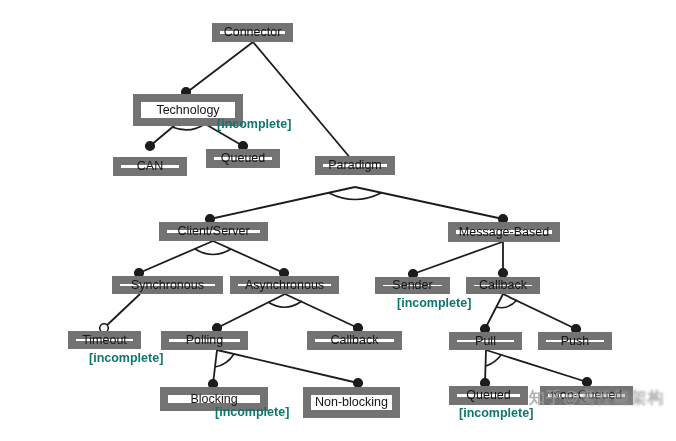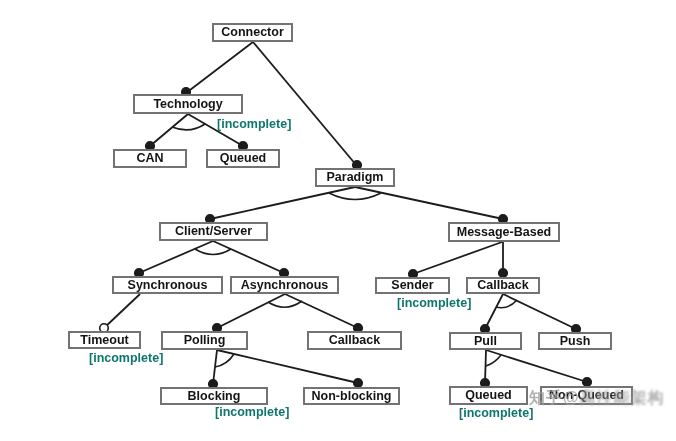--- a/index.html
+++ b/index.html
@@ -4,23 +4,23 @@
 <style>
   html,body{margin:0;padding:0;}
   body{
     width:676px;height:441px;background:#ffffff;position:relative;
     font-family:"Liberation Sans",sans-serif;overflow:hidden;
   }
   .stage{position:absolute;left:0;top:0;width:676px;height:441px;}
   #edges-svg{position:absolute;left:0;top:0;}
   .node{
     position:absolute;box-sizing:border-box;
-    border:2px solid #737373;background:#ffffff;
+    border:8px solid #737373;background:#ffffff;
     display:flex;align-items:center;justify-content:center;
-    font-weight:bold;font-size:12.5px;line-height:1;color:#141414;
+    font-weight:normal;font-size:12.5px;line-height:1;color:#141414;
     white-space:nowrap;z-index:2;
   }
   .annotation{
     position:absolute;font-weight:bold;font-size:12.5px;color:#0f766e;
     white-space:nowrap;z-index:2;
   }
   .watermark{
     position:absolute;left:521px;top:388px;z-index:3;
     font-weight:bold;font-size:16px;letter-spacing:1px;white-space:nowrap;
     opacity:0.8;
@@ -74,37 +74,37 @@
       <circle cx="358" cy="328" r="4.3" fill="#1c1c1c" stroke="#1c1c1c" stroke-width="1.6"></circle>
       <circle cx="485" cy="329" r="4.3" fill="#1c1c1c" stroke="#1c1c1c" stroke-width="1.6"></circle>
       <circle cx="576" cy="329" r="4.3" fill="#1c1c1c" stroke="#1c1c1c" stroke-width="1.6"></circle>
       <circle cx="213" cy="384" r="4.3" fill="#1c1c1c" stroke="#1c1c1c" stroke-width="1.6"></circle>
       <circle cx="358" cy="383" r="4.3" fill="#1c1c1c" stroke="#1c1c1c" stroke-width="1.6"></circle>
       <circle cx="485" cy="383" r="4.3" fill="#1c1c1c" stroke="#1c1c1c" stroke-width="1.6"></circle>
       <circle cx="587" cy="382" r="4.3" fill="#1c1c1c" stroke="#1c1c1c" stroke-width="1.6"></circle>
     </svg>
   <div id="nodes">
       <div class="node" style="left: 212px; top: 23px; width: 81px; height: 19px;">Connector</div>
-      <div class="node" style="left: 133px; top: 94px; width: 110px; height: 20px;">Technology</div>
-      <div class="node" style="left: 113px; top: 149px; width: 74px; height: 19px;">CAN</div>
+      <div class="node" style="left: 133px; top: 94px; width: 110px; height: 32px;">Technology</div>
+      <div class="node" style="left: 113px; top: 157px; width: 74px; height: 19px;">CAN</div>
       <div class="node" style="left: 206px; top: 149px; width: 74px; height: 19px;">Queued</div>
-      <div class="node" style="left: 315px; top: 168px; width: 80px; height: 19px;">Paradigm</div>
+      <div class="node" style="left: 315px; top: 156px; width: 80px; height: 19px;">Paradigm</div>
       <div class="node" style="left: 159px; top: 222px; width: 109px; height: 19px;">Client/Server</div>
       <div class="node" style="left: 448px; top: 222px; width: 112px; height: 20px;">Message-Based</div>
       <div class="node" style="left: 84px; top: 276px; width: 111px; height: 18px; margin-left: 28px;">Synchronous</div>
       <div class="node" style="left: 230px; top: 276px; width: 109px; height: 18px;">Asynchronous</div>
       <div class="node" style="left: 375px; top: 277px; width: 75px; height: 17px;">Sender</div>
       <div class="node" style="left: 466px; top: 277px; width: 74px; height: 17px;">Callback</div>
       <div class="node" style="left: 68px; top: 331px; width: 73px; height: 18px;">Timeout</div>
       <div class="node" style="left: 161px; top: 331px; width: 87px; height: 19px;">Polling</div>
       <div class="node" style="left: 307px; top: 331px; width: 95px; height: 19px;">Callback</div>
       <div class="node" style="left: 449px; top: 332px; width: 73px; height: 18px;">Pull</div>
       <div class="node" style="left: 538px; top: 332px; width: 74px; height: 18px;">Push</div>
-      <div class="node" style="left: 160px; top: 387px; width: 108px; height: 18px;">Blocking</div>
-      <div class="node" style="left: 303px; top: 387px; width: 97px; height: 18px;">Non-blocking</div>
+      <div class="node" style="left: 160px; top: 387px; width: 108px; height: 24px;">Blocking</div>
+      <div class="node" style="left: 303px; top: 387px; width: 97px; height: 31px;">Non-blocking</div>
       <div class="node" style="left: 449px; top: 386px; width: 79px; height: 19px;">Queued</div>
       <div class="node" style="left: 540px; top: 386px; width: 93px; height: 19px;">Non-Queued</div>
     </div>
   <div id="annotations">
       <div class="annotation" style="left: 217px; top: 117px;">[incomplete]</div>
       <div class="annotation" style="left: 397px; top: 296px;">[incomplete]</div>
       <div class="annotation" style="left: 89px; top: 351px;">[incomplete]</div>
       <div class="annotation" style="left: 215px; top: 405px;">[incomplete]</div>
       <div class="annotation" style="left: 459px; top: 406px;">[incomplete]</div>
     </div>

